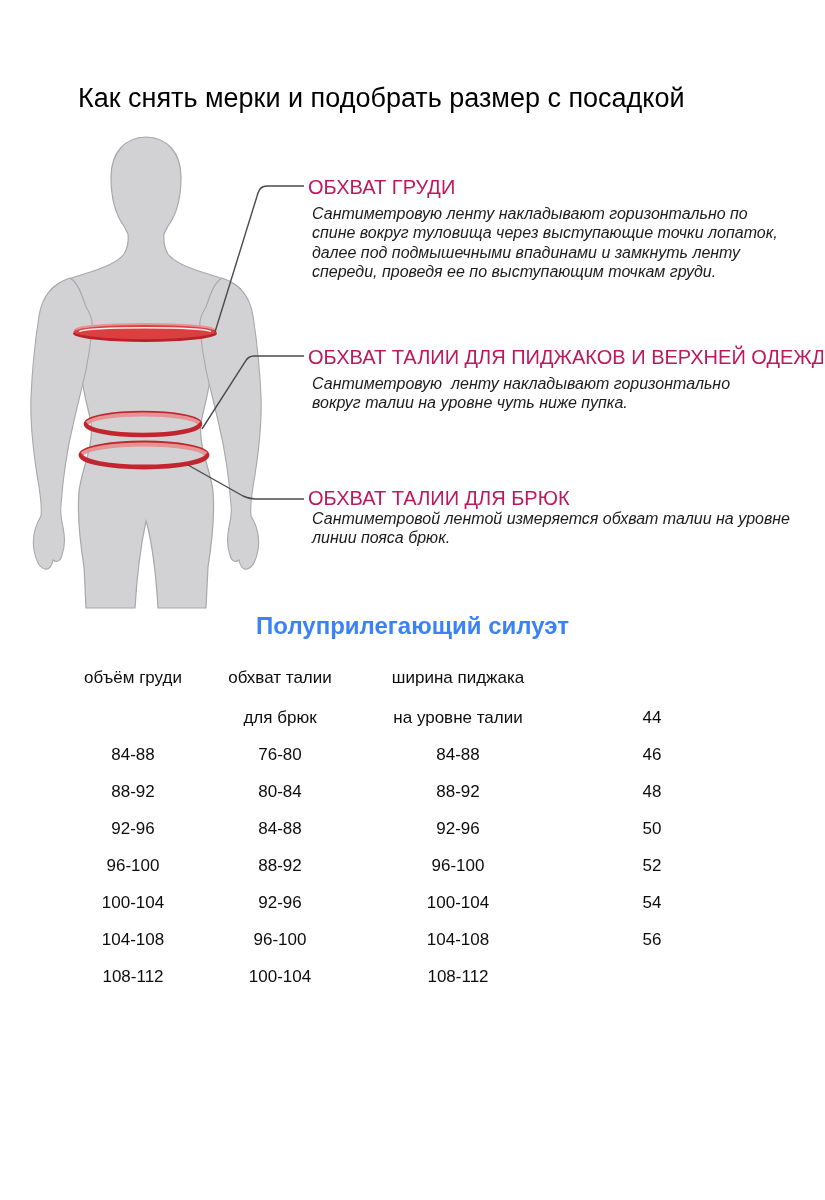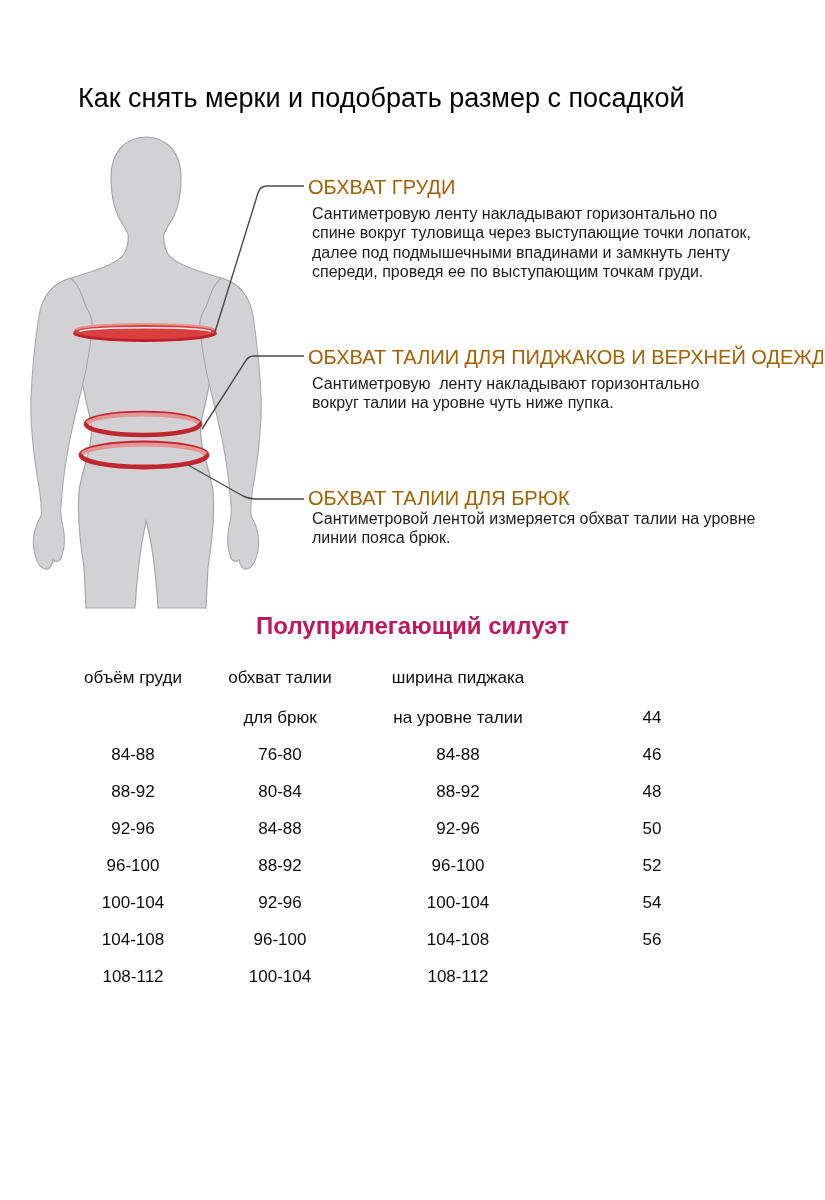--- a/index.html
+++ b/index.html
@@ -6,33 +6,33 @@
   #page{
     position:relative;width:823px;height:1200px;background:#ffffff;overflow:hidden;
     font-family:"Liberation Sans","DejaVu Sans",sans-serif;color:#1a1a1a;
   }
   .abs{position:absolute;}
   #page-title{
     left:78px;top:83px;font-size:27px;font-weight:400;color:#000;white-space:nowrap;
   }
   .figure-svg{left:0;top:120px;width:320px;height:490px;}
   .section-heading{
-    font-size:20px;line-height:22px;font-weight:400;color:#a16207;white-space:nowrap;
+    font-size:20px;line-height:22px;font-weight:400;color:#be185d;white-space:nowrap;
   }
   .section-body{font-size:16px;line-height:19.4px;color:#1c1c1c;}
-  .section-body .bline{white-space:pre;}
+  .section-body .bline{white-space:pre;font-style:italic;}
   #sec1-heading{left:308px;top:176px;}
   #sec1-body{left:312px;top:204px;}
   #sec2-heading{left:308px;top:346px;}
   #sec2-body{left:312px;top:374px;}
   #sec3-heading{left:308px;top:487px;}
   #sec3-body{left:312px;top:509px;}
   #table-title{
     left:0;top:612px;width:825px;text-align:center;
-    font-size:24px;font-weight:700;color:#be185d;
+    font-size:24px;font-weight:700;color:#3b82f6;
   }
   #size-grid{
     left:60px;top:668px;width:682px;
     display:grid;
     grid-template-columns:146px 148px 208px 180px;
     grid-template-rows:40px 37px repeat(7,37px);
   }
   #size-grid .cell{
     text-align:center;font-size:17px;color:#0d0d0d;white-space:nowrap;
   }

